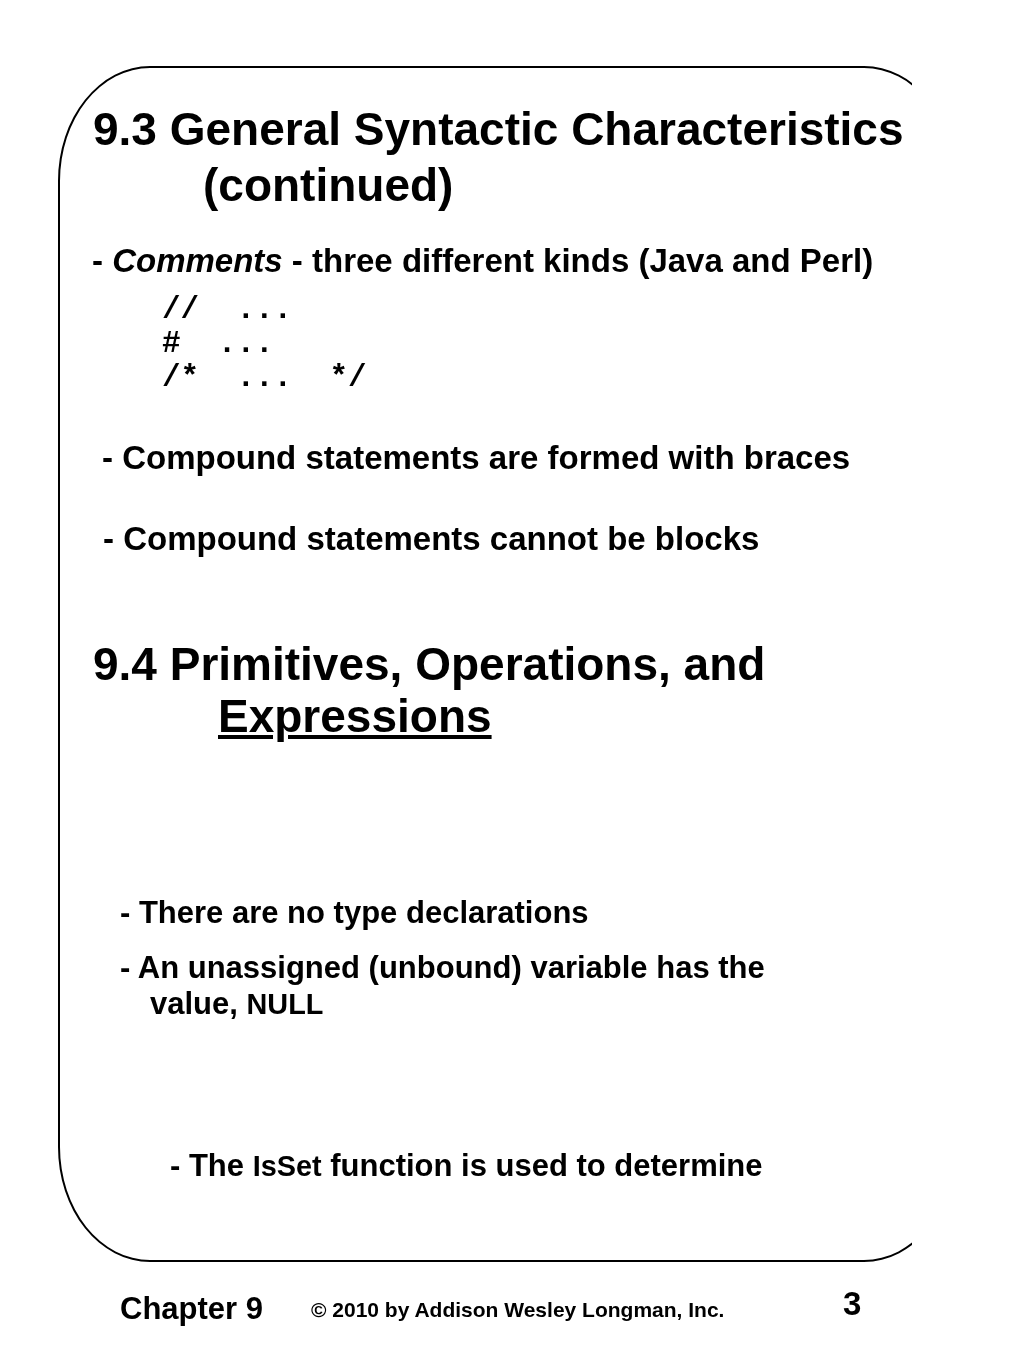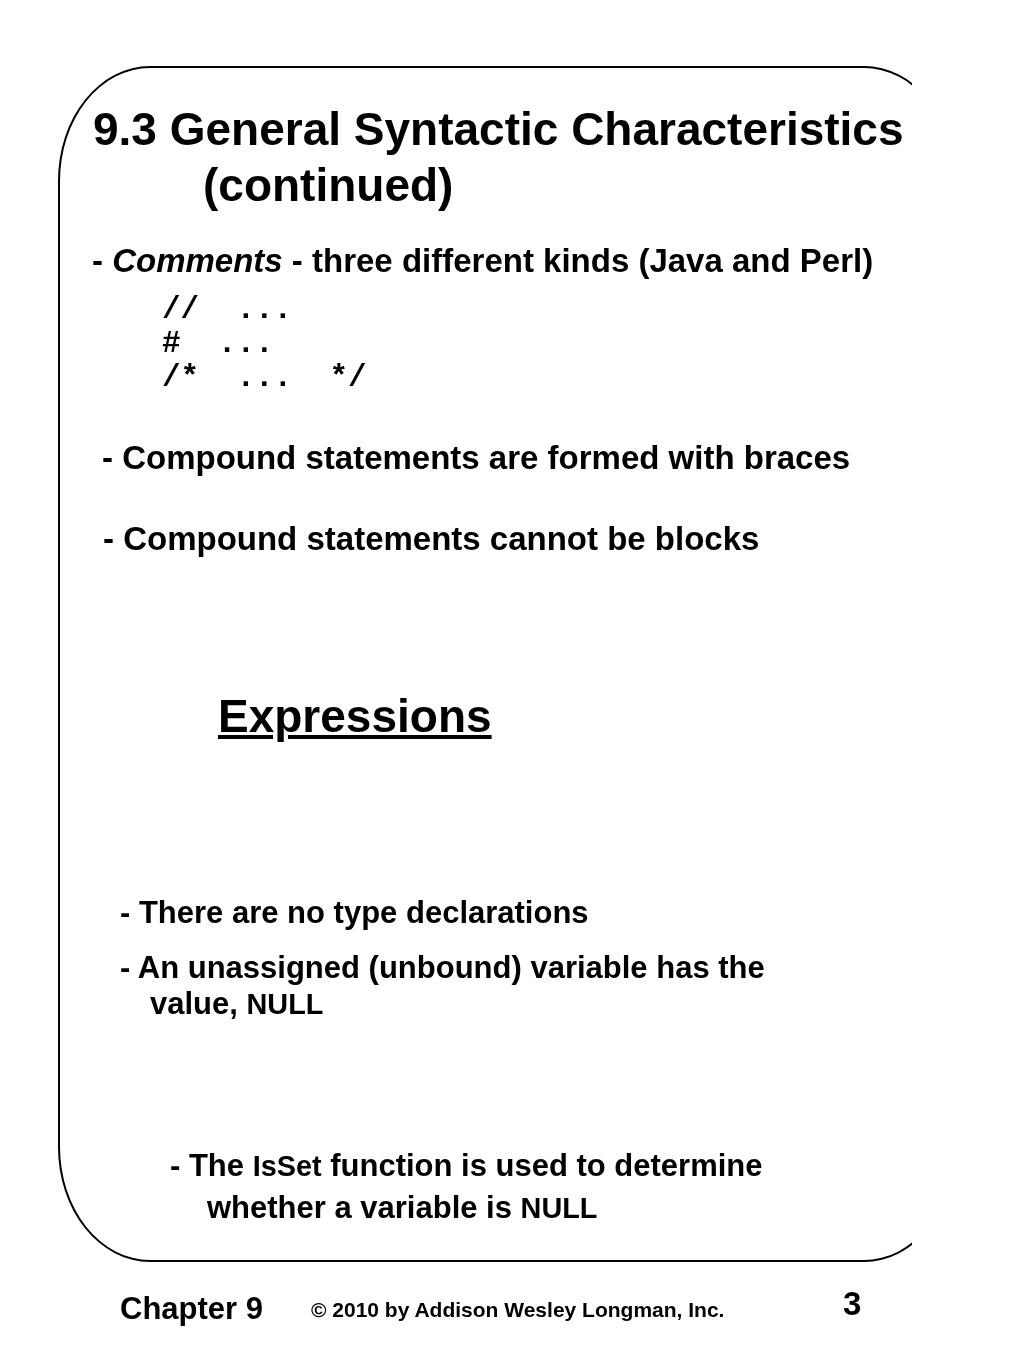--- a/index.html
+++ b/index.html
@@ -62,34 +62,34 @@
   <div class="line codeline" style="left:162px; top:293px;">//  ...</div>
 
   <div class="line codeline" style="left:162px; top:327px;">#  ...</div>
 
   <div class="line codeline" style="left:162px; top:361px;">/*  ...  */</div>
 
   <div class="line b1" style="left:102px; top:440px;">- Compound statements are formed with braces</div>
 
   <div class="line b1" style="left:103px; top:521px;">- Compound statements cannot be blocks</div>
 
+  <div class="line h1" style="left:93px; top:639px;">9.4 Primitives, Operations, and</div>
 
   <div class="line h1" style="left:218px; top:691px;text-decoration:underline;">Expressions</div>
 
 
   <div class="line b2" style="left:120px; top:896px;">- There are no type declarations</div>
 
   <div class="line b2" style="left:120px; top:951px;">- An unassigned (unbound) variable has the</div>
 
   <div class="line b2" style="left:150px; top:987px;"><span>value, </span><span class="inline-code">NULL</span></div>
 
 
   <div class="line b2" style="left:170px; top:1149px;"><span>- The </span><span class="inline-code">IsSet</span><span> function is used to determine</span></div>
 
-  <div class="line b2" style="left:207px; top:1191px;"><span>whether a variable is </span><span class="inline-code">NULL</span></div>
 
   <div class="line footer-chapter" style="left:120px; top:1292px;">Chapter 9</div>
 
   <div class="line footer-copy" style="left:311px; top:1298px;">© 2010 by Addison Wesley Longman, Inc.</div>
 
   <div class="line footer-page" style="left:843px; top:1286px;">3</div>
 
 </div>
 
 </body></html>

